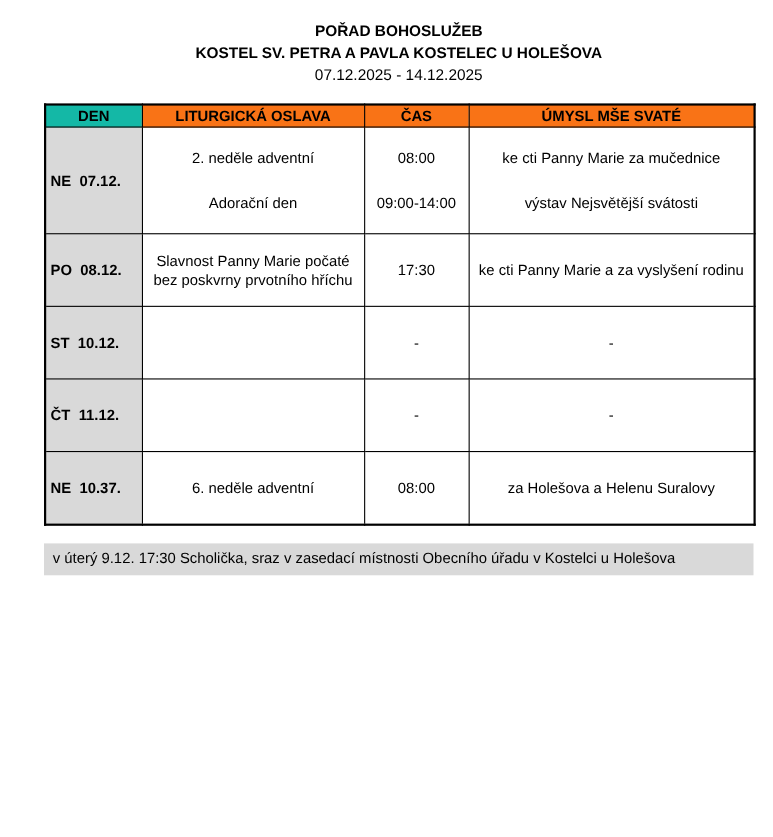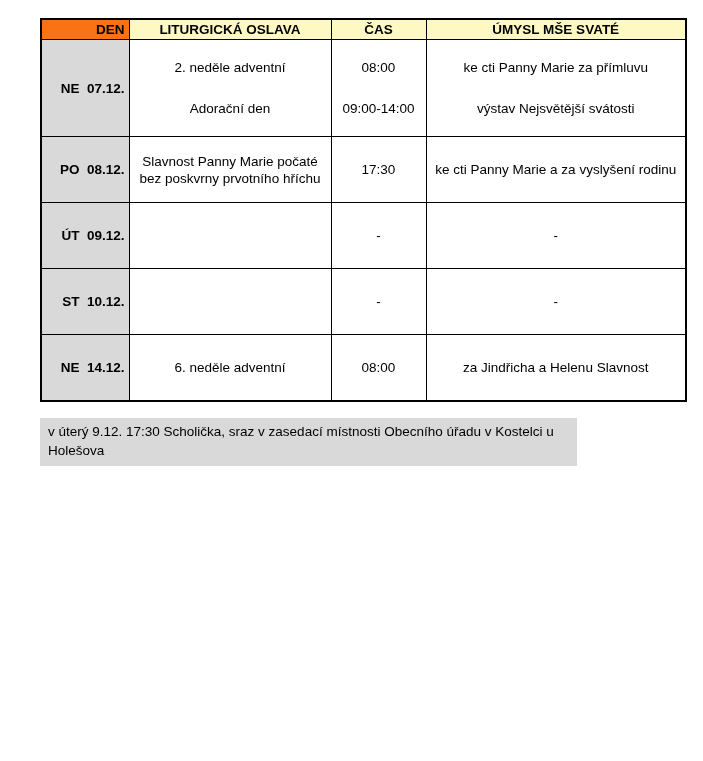--- a/index.html
+++ b/index.html
@@ -46,64 +46,68 @@
     border: 1px solid #000000;
     font-size: 13.5px;
     padding: 2px 4px;
     vertical-align: middle;
     box-sizing: border-box;
   }
   table.schedule th {
     font-weight: bold;
     text-align: center;
     height: 20px;
-    background: #fef9c3;
+    background: #f97316;
   }
   table.schedule th.day-col {
-    background: #f97316;
-    text-align: right;
+    background: #14b8a6;
   }
   col.c-day   { width: 88px; }
   col.c-osl   { width: 202px; }
   col.c-cas   { width: 95px; }
   col.c-umysl { width: 260px; }
   tbody tr { height: 66px; }
   tbody tr:first-child { height: 97px; }
   td.day-col {
     background: #d9d9d9;
     font-weight: bold;
-    text-align: right;
+    text-align: left;
     padding-left: 8px;
     white-space: pre;
   }
   td.val-cell {
     text-align: center;
   }
   td.val-cell .line {
     line-height: 17px;
   }
   td.val-cell .line + .line {
     margin-top: 24px;
     text-align: center;
   }
   .footer-note {
     margin-top: 16px;
-    width: 537px;
+    width: 645px;
     box-sizing: border-box;
     background: #d9d9d9;
     padding: 4px 8px 6px 8px;
     font-size: 13.5px;
     line-height: 19px;
   }
 </style>
 </head>
 <body>
 
 <div class="page">
 
+  <div class="doc-header">
+    <div class="doc-title">POŘAD BOHOSLUŽEB</div>
+    <div class="doc-subtitle">KOSTEL SV. PETRA A PAVLA KOSTELEC U HOLEŠOVA</div>
+    <div class="doc-daterange">07.12.2025 - 14.12.2025</div>
+  </div>
 
   <table class="schedule">
     <colgroup>
       <col class="c-day">
       <col class="c-osl">
       <col class="c-cas">
       <col class="c-umysl">
     </colgroup>
     <thead>
       <tr>
@@ -118,70 +122,70 @@
           <td class="day-col">NE  07.12.</td>
           <td class="val-cell">
             <div class="line">2. neděle adventní</div>
             <div class="line">Adorační den</div>
           </td>
           <td class="val-cell">
             <div class="line">08:00</div>
             <div class="line">09:00-14:00</div>
           </td>
           <td class="val-cell">
-            <div class="line">ke cti Panny Marie za přímluvu</div>
+            <div class="line">ke cti Panny Marie za mučednice</div>
             <div class="line">výstav Nejsvětější svátosti</div>
           </td>
         </tr>
         <tr>
           <td class="day-col">PO  08.12.</td>
           <td class="val-cell">
             <div class="line">Slavnost Panny Marie počaté bez poskvrny prvotního hříchu</div>
           </td>
           <td class="val-cell">
             <div class="line">17:30</div>
           </td>
           <td class="val-cell">
             <div class="line">ke cti Panny Marie a za vyslyšení rodinu</div>
           </td>
         </tr>
         <tr>
-          <td class="day-col">ÚT  09.12.</td>
-          <td class="val-cell">
-            <div class="line"></div>
-          </td>
-          <td class="val-cell">
-            <div class="line">-</div>
-          </td>
-          <td class="val-cell">
-            <div class="line">-</div>
-          </td>
-        </tr>
-        <tr>
           <td class="day-col">ST  10.12.</td>
           <td class="val-cell">
             <div class="line"></div>
           </td>
           <td class="val-cell">
             <div class="line">-</div>
           </td>
           <td class="val-cell">
             <div class="line">-</div>
           </td>
         </tr>
         <tr>
-          <td class="day-col">NE  14.12.</td>
+          <td class="day-col">ČT  11.12.</td>
+          <td class="val-cell">
+            <div class="line"></div>
+          </td>
+          <td class="val-cell">
+            <div class="line">-</div>
+          </td>
+          <td class="val-cell">
+            <div class="line">-</div>
+          </td>
+        </tr>
+        <tr>
+          <td class="day-col">NE  10.37.</td>
           <td class="val-cell">
             <div class="line">6. neděle adventní</div>
           </td>
           <td class="val-cell">
             <div class="line">08:00</div>
           </td>
           <td class="val-cell">
-            <div class="line">za Jindřicha a Helenu Slavnost</div>
+            <div class="line">za Holešova a Helenu Suralovy</div>
           </td>
         </tr>
       </tbody>
   </table>
 
   <div class="footer-note">v úterý 9.12. 17:30 Scholička, sraz v zasedací místnosti Obecního úřadu v Kostelci u Holešova</div>
 
 </div>
 
 </body></html>

